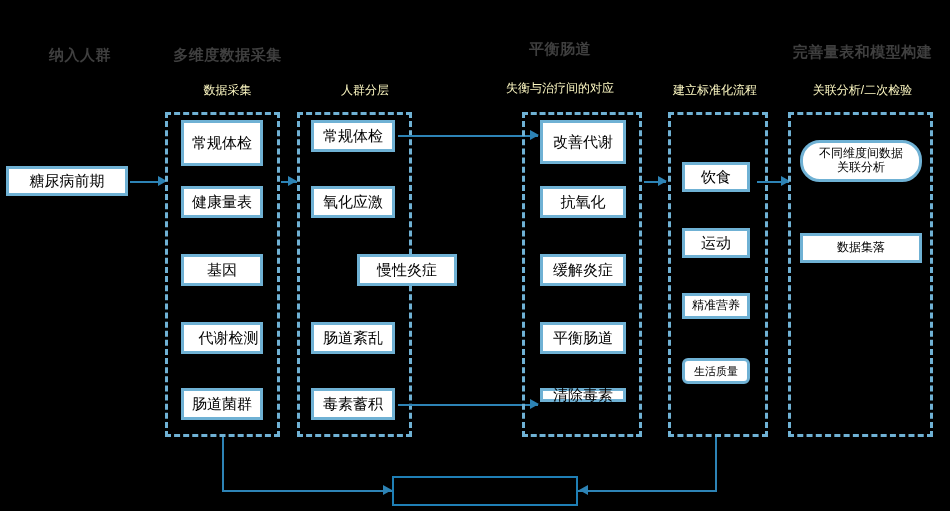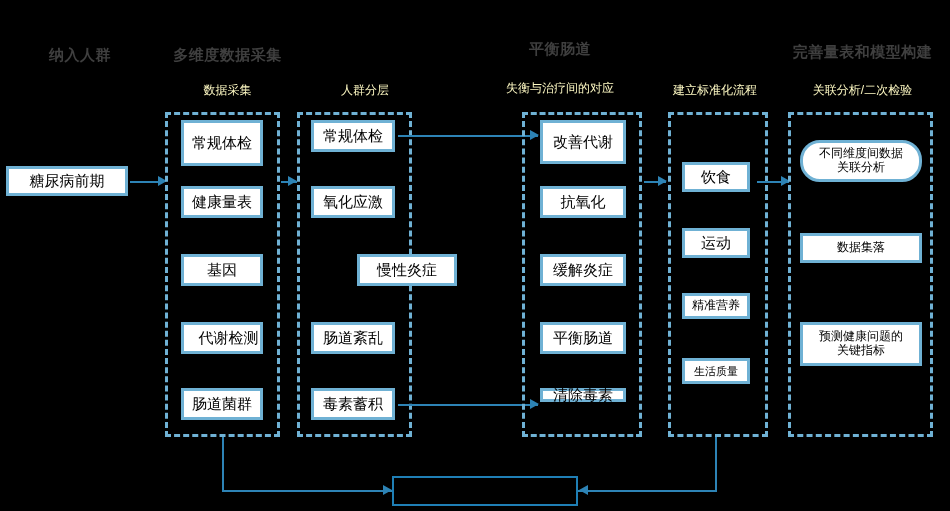--- a/index.html
+++ b/index.html
@@ -156,32 +156,30 @@
   <div class="node" style="left:540px; top:388px; width:86px; height:14px;">清除毒素</div>
 
   <div class="hline" style="left:644px; top:181px; width:22px;"></div>
   <div class="arrow-right" style="left:658px; top:176px;"></div>
 
   <div class="stage" style="left:668px; top:112px; width:100px; height:325px;"></div>
 
   <div class="node" style="left:682px; top:162px; width:68px; height:30px;">饮食</div>
   <div class="node" style="left:682px; top:228px; width:68px; height:30px;">运动</div>
   <div class="node small" style="left:682px; top:293px; width:68px; height:26px;">精准营养</div>
-  <div class="node tiny" style="left:682px; top:358px; width:68px; height:26px;">生活质量</div>
+  <div class="node tiny" style="left:682px; top:358px; width:68px; height:26px;border-radius:6px;">生活质量</div>
 
   <div class="hline" style="left:757px; top:181px; width:32px;"></div>
   <div class="arrow-right" style="left:781px; top:176px;"></div>
 
   <div class="stage" style="left:788px; top:112px; width:145px; height:325px;"></div>
 
   <div class="node multi" style="left:800px; top:140px; width:122px; height:42px;border-radius:20px;">不同维度间数据
 关联分析</div>
   <div class="node multi" style="left:800px; top:233px; width:122px; height:30px;">数据集落</div>
-  <div class="node multi" style="left:800px; top:322px; width:122px; height:44px;">预测健康问题的
-关键指标</div>
 
   <div class="vline" style="left:222px; top:437px; height:53px;"></div>
   <div class="hline" style="left:222px; top:490px; width:170px;"></div>
   <div class="arrow-right" style="left:383px; top:485px;"></div>
 
   <div class="vline" style="left:715px; top:437px; height:53px;"></div>
   <div class="hline" style="left:578px; top:490px; width:139px;"></div>
   <div class="arrow-left" style="left:579px; top:485px;"></div>
 
   <div class="outcome-box" style="left:392px; top:476px; width:186px; height:30px;"></div>

